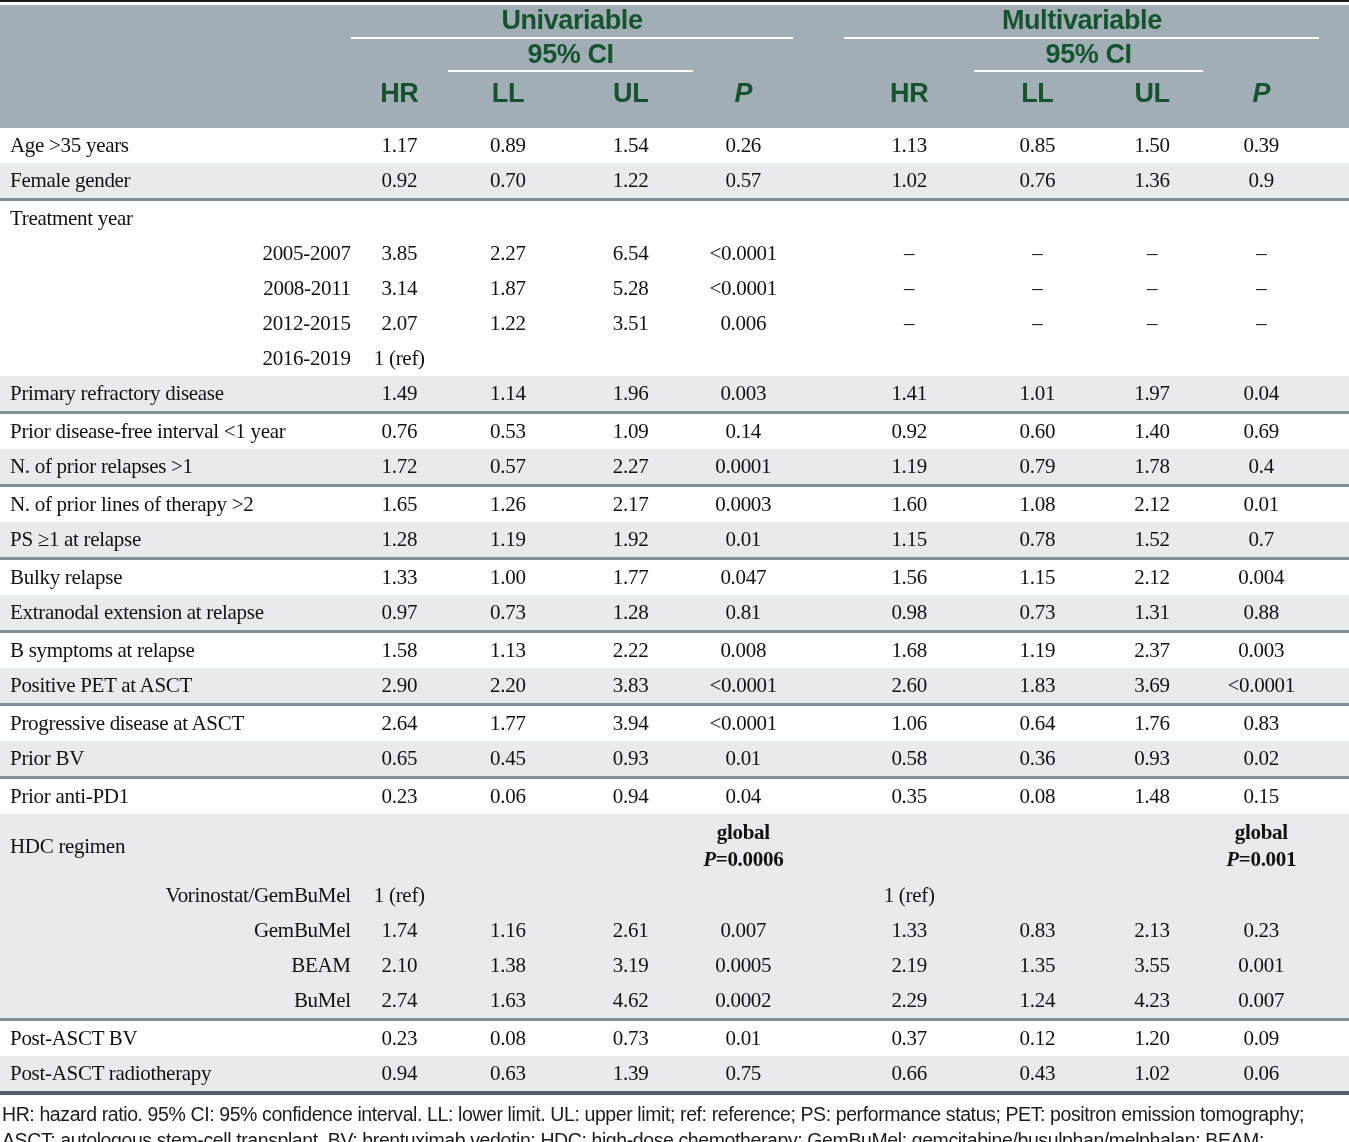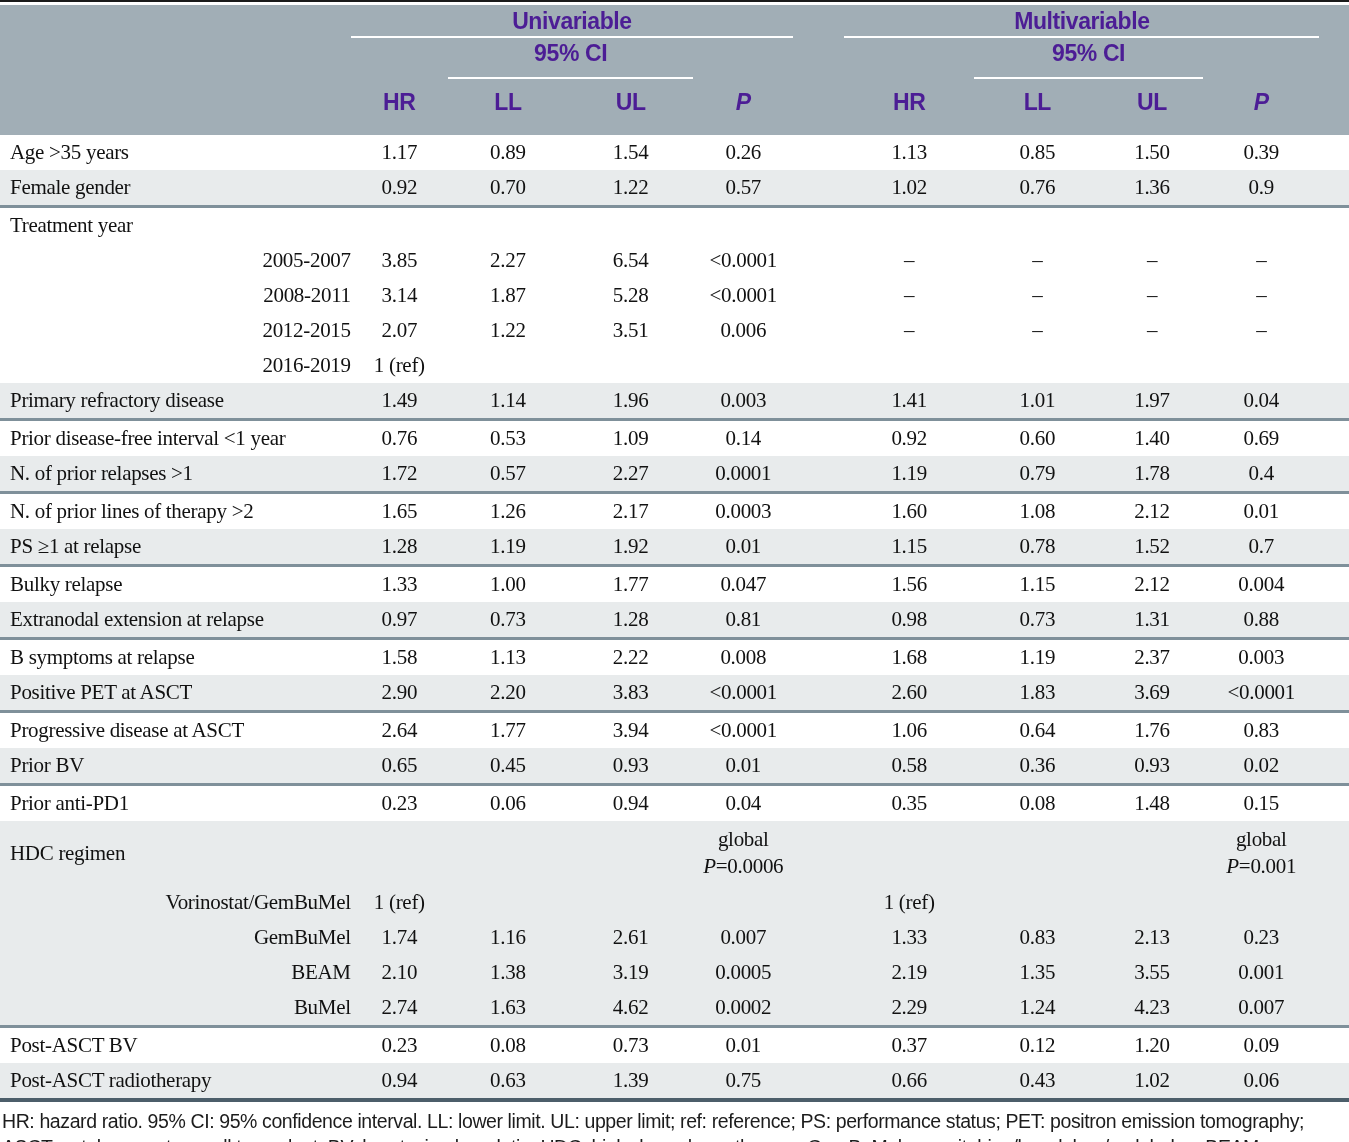--- a/index.html
+++ b/index.html
@@ -1,41 +1,41 @@
 <!DOCTYPE html>
 <html><head>
 <meta charset="utf-8">
 <style>
   html,body{margin:0;padding:0;background:#ffffff;}
   body{width:1349px;font-family:"Liberation Serif",serif;color:#111;}
   .top-rule{height:2px;background:#1a1a1a;}
   .top-gap{height:3px;background:#ffffff;}
   table{border-collapse:collapse;width:1349px;table-layout:fixed;}
   thead th{
-    background:#a1aeb6;color:#4c1d95;
+    background:#a1aeb6;color:#14532d;
     font-family:"Liberation Sans",sans-serif;font-weight:bold;
-    font-size:23px;letter-spacing:-0.4px;text-align:center;
+    font-size:27px;letter-spacing:-0.4px;text-align:center;
     padding:0;vertical-align:bottom;
   }
   thead tr.h1 th{height:30px;padding-bottom:1px;}
-  thead tr.h2 th{height:29px;padding-bottom:10px;}
+  thead tr.h2 th{height:29px;padding-bottom:0;}
   thead tr.h3 th{height:37px;padding-bottom:19px;}
   th.rule-under{border-bottom:2px solid #ffffff;}
   .pit{font-style:italic;}
   tbody td{
     height:35px;font-size:21px;letter-spacing:-0.3px;
     text-align:center;padding:0;line-height:1.05;vertical-align:middle;
   }
   td.lbl{text-align:left;padding-left:10px;}
   td.lbl.indent{padding-left:57px;text-align:right;}
   tr.stripe td{background:#e8ebec;}
   tr.section-end td{border-bottom:3px solid #7f909a;}
   tbody tr.table-end td{border-bottom:4px solid #4c5e6a;}
   td.twolines div{line-height:1.3;}
-  td.twolines{height:64px;}
+  td.twolines{height:64px;font-weight:bold;}
   .footnote{
     font-family:"Liberation Sans",sans-serif;font-size:19.5px;
     line-height:1.33;color:#1c1c1c;letter-spacing:-0.4px;
     padding:7px 2px 10px 2px;
   }
 </style>
 </head>
 <body>
 
 <div class="top-rule"></div>

